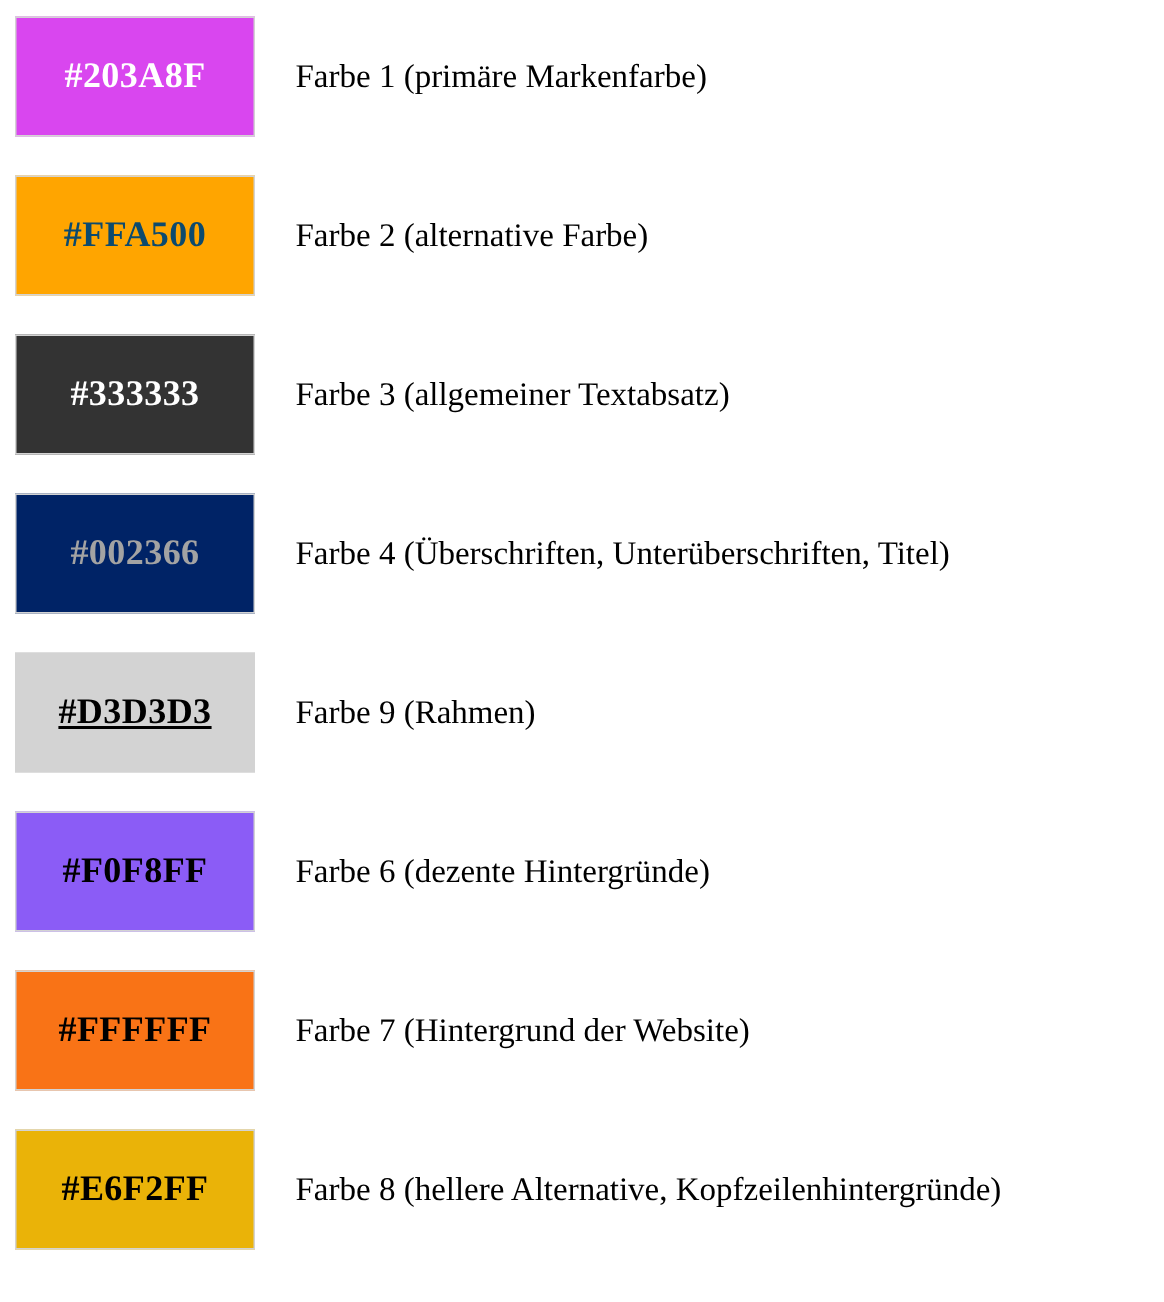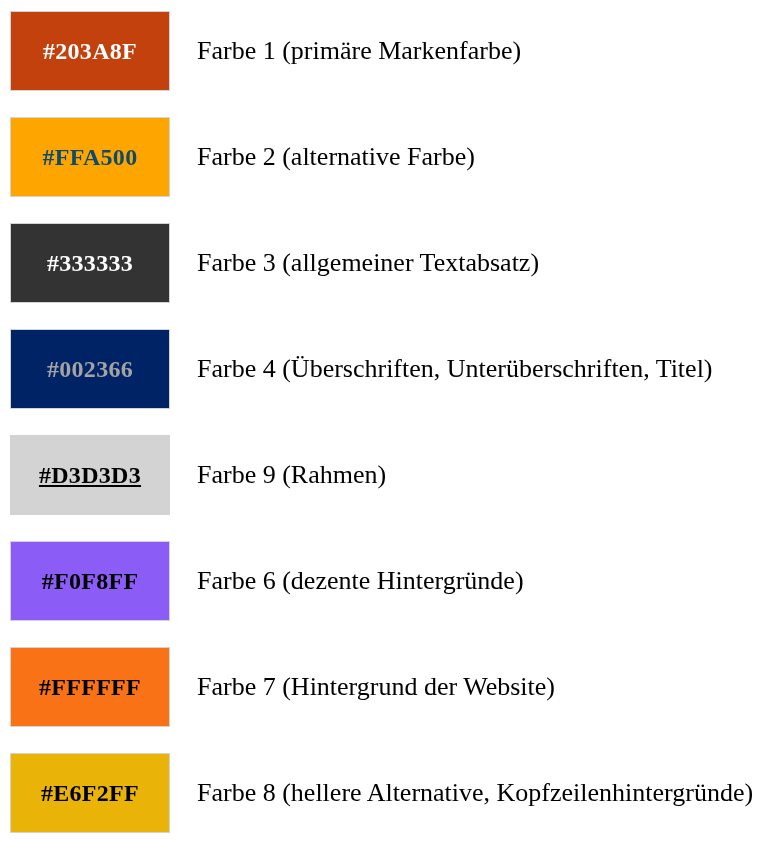--- a/index.html
+++ b/index.html
@@ -33,32 +33,32 @@
     justify-content: center;
     flex: 0 0 auto;
   }
   .swatch-hex {
     font-size: 24px;
     font-weight: bold;
     letter-spacing: 0.3px;
   }
   .row-label {
     margin-left: 27px;
-    font-size: 26px;
+    font-size: 22px;
     color: #000000;
     white-space: nowrap;
   }
 </style>
 </head>
 <body style="background-color: rgb(255, 255, 255);">
 
 <div class="palette">
 
   <div class="palette-row">
-    <div class="swatch" style="background-color: #c2410c; color: rgb(255, 255, 255);">
+    <div class="swatch" style="background-color: #d946ef; color: rgb(255, 255, 255);">
       <span class="swatch-hex">#203A8F</span>
     </div>
     <span class="row-label">Farbe 1 (primäre Markenfarbe)</span>
   </div>
 
   <div class="palette-row">
     <div class="swatch" style="background-color: rgb(255, 165, 0); color: #0c4a6e;">
       <span class="swatch-hex">#FFA500</span>
     </div>
     <span class="row-label">Farbe 2 (alternative Farbe)</span>

